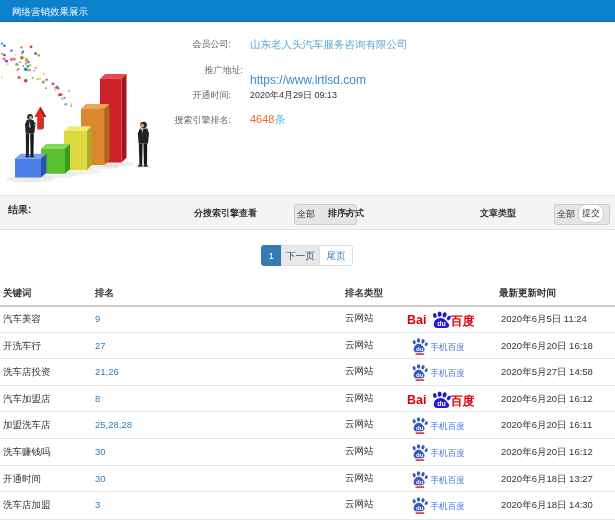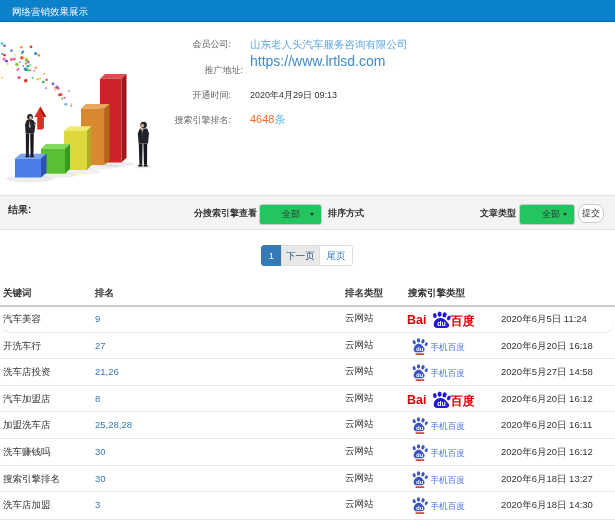--- a/index.html
+++ b/index.html
@@ -11,22 +11,22 @@
 #topbar { left:0; top:0; width:615px; height:22px; background:#0b81cc;
   border-bottom:1px solid #0a6aa8; color:#fff; font-size:9.5px; line-height:24px;
   padding-left:12px; }
 
 .ilabel { width:231px; text-align:right; font-size:9px; color:#666; line-height:12px;padding-left:24px; }
 .ival { left:250px; font-size:10px; line-height:12px; }
 
 #fbar { left:0; top:195px; width:615px; height:35px; background:#f4f4f4;
   border-top:1px solid #e3e3e3; border-bottom:1px solid #e3e3e3; }
 .flabel { font-size:9px; font-weight:bold; color:#333; line-height:12px; top:207px; }
-.fsel { top:204px; height:20.5px; background:#22c55e; border:1px solid #ccc; border-radius:3px;
-  font-size:9px; color:#333; line-height:18.5px; padding-left:22px; white-space:nowrap; }
+.fsel { top:204px; height:20.5px; background:#e5e5e5; border:1px solid #ccc; border-radius:3px;
+  font-size:9px; color:#333; line-height:18.5px; padding-left:2px; white-space:nowrap;margin-left:35px; }
 .fsel .tri { position:absolute; right:7px; top:8.2px; width:0; height:0;
   border-left:2.5px solid transparent; border-right:2.5px solid transparent; border-top:3.5px solid #333; }
 #fbtn { left:578px; top:204px; width:26px; height:19px; background:#fff; border:1px solid #ccc;
   border-radius:8px; font-size:9px; color:#333; line-height:17px; text-align:center; }
 
 .pg { top:245px; height:21px; font-size:9.5px; line-height:19px; text-align:center;
   border:1px solid #ddd; background:#fff; color:#337ab7; }
 #pg1 { left:261px; width:21px; background:#337ab7; border-color:#337ab7; color:#fff;
   border-radius:3px 0 0 3px; }
 #pg2 { left:281px; width:39px; background:#e8e8e8; color:#23527c; }
@@ -168,21 +168,21 @@
       <path d="M138.8,113.5 L142.6,113.5 L142.2,134.5 L139.4,134.5 Z" fill="#1c1d24"></path>
       <path d="M143.4,113.5 L147.2,113.5 L147,134.5 L143.9,134.5 Z" fill="#15161c"></path>
       <path d="M138.9,134.5 L142.2,134.5 L142.6,136.4 L138,136.4 Z" fill="#0e0e12"></path>
       <path d="M143.9,134.5 L147.1,134.5 L147.8,136.4 L143.6,136.4 Z" fill="#0e0e12"></path>
     </g>
   </svg>
 
   <div class="abs ilabel" style="top:38px;">会员公司:</div>
   <div class="abs ival" style="top:38px;color:#5fa7da;font-size:10.5px;">山东老人头汽车服务咨询有限公司</div>
   <div class="abs ilabel" style="top:64px;margin-left:12px;">推广地址:</div>
-  <div class="abs ival" style="top:55px;color:#3c8dcc;font-size:14px;">https://www.lrtlsd.com</div>
+  <div class="abs ival" style="top:74px;color:#3c8dcc;font-size:12px;">https://www.lrtlsd.com</div>
   <div class="abs ilabel" style="top:89px;">开通时间:</div>
   <div class="abs ival" style="top:89px;color:#333;font-size:9px;">2020年4月29日 09:13</div>
   <div class="abs ilabel" style="top:114px;">搜索引擎排名:</div>
   <div class="abs ival" style="top:113px;font-size:11px;"><span style="color:#f4692a;">4648</span><span style="color:#56b7e6;">条</span></div>
 
   <div id="fbar" class="abs"></div>
   <div class="abs" style="left:8px;top:204px;font-size:10px;font-weight:bold;color:#333;line-height:12px;">结果:</div>
   <div class="abs flabel" style="left:194px;text-align:center;">分搜索引擎查看</div>
   <div class="abs fsel" style="left:259px;width:63px;">全部<span class="tri"></span></div>
   <div class="abs flabel" style="left:328px;">排序方式</div>
@@ -190,25 +190,25 @@
   <div class="abs fsel" style="left:519px;width:56px;">全部<span class="tri"></span></div>
   <div id="fbtn" class="abs">提交</div>
 
   <div id="pg1" class="abs pg">1</div>
   <div id="pg2" class="abs pg">下一页</div>
   <div id="pg3" class="abs pg">尾页</div>
 
   <div class="abs th" style="left:3px;">关键词</div>
   <div class="abs th" style="left:95px;">排名</div>
   <div class="abs th" style="left:345px;">排名类型</div>
-  <div class="abs th" style="left:408px;">搜索引擎类型</div>
+  <div class="abs th" style="left:499px;">最新更新时间</div>
   <div id="thline" class="abs"></div>
 
   <div id="rows">
-<div class="abs row" style="top:306.0px;height:26.6px;border-radius:11px;">
+<div class="abs row" style="top:306.0px;height:26.6px;">
   <span class="c c1">汽车美容</span>
   <span class="c c2">9</span>
   <span class="c c3">云网站</span>
   <svg class="logo" width="68" height="17" viewBox="0 0 68 17" style="top:5px;">
 <text x="1" y="13" font-family="Liberation Sans, sans-serif" font-size="12.5" font-weight="bold" fill="#dd0404">Bai</text>
 <g fill="#2319dc">
 <ellipse cx="28.8" cy="4.6" rx="1.8" ry="2.5" transform="rotate(-14 28.8 4.6)"></ellipse>
 <ellipse cx="33.6" cy="3.2" rx="2" ry="2.7"></ellipse>
 <ellipse cx="38.6" cy="3.8" rx="2" ry="2.6" transform="rotate(12 38.6 3.8)"></ellipse>
 <ellipse cx="42.8" cy="7" rx="1.7" ry="2.3" transform="rotate(34 42.8 7)"></ellipse>
@@ -303,21 +303,21 @@
 <ellipse cx="15.3" cy="7.2" rx="1.4" ry="1.9" transform="rotate(35 15.3 7.2)"></ellipse>
 <path d="M4.2,8.6 C5.5,7 6.9,6.5 8.3,6.7 C10,7 10.8,8.1 12,9.5 C13.1,10.8 13.9,11.6 13.5,13.1 C13.2,14.4 11.9,15.3 10.4,15.3 L5.8,15.3 C4.1,15.3 3,14.3 2.7,13.2 C2.3,11.6 3.2,9.9 4.2,8.6 Z"></path>
 </g>
 <text x="5" y="13.6" font-family="Liberation Sans, sans-serif" font-size="6" font-weight="bold" fill="#fff">du</text>
 <rect x="4.6" y="16.3" width="8.6" height="1.6" fill="#d2342c"></rect>
 <text x="19.5" y="13.3" font-family="Liberation Sans, sans-serif" font-size="8.6" fill="#4a71e8">手机百度</text>
 </svg>
   <span class="c c5">2020年6月20日 16:12</span>
 </div>
 <div class="abs row" style="top:465.6px;height:26.6px;">
-  <span class="c c1">搜索引擎排名</span>
+  <span class="c c1">开通时间</span>
   <span class="c c2">30</span>
   <span class="c c3">云网站</span>
   <svg class="logo" width="76" height="18" viewBox="0 0 76 18" style="left:411px;top:4px;">
 <g fill="#3a56c4">
 <ellipse cx="3.2" cy="5.2" rx="1.5" ry="2.1" transform="rotate(-20 3.2 5.2)"></ellipse>
 <ellipse cx="7.5" cy="3.4" rx="1.6" ry="2.2"></ellipse>
 <ellipse cx="12" cy="4.3" rx="1.6" ry="2.2" transform="rotate(15 12 4.3)"></ellipse>
 <ellipse cx="15.3" cy="7.2" rx="1.4" ry="1.9" transform="rotate(35 15.3 7.2)"></ellipse>
 <path d="M4.2,8.6 C5.5,7 6.9,6.5 8.3,6.7 C10,7 10.8,8.1 12,9.5 C13.1,10.8 13.9,11.6 13.5,13.1 C13.2,14.4 11.9,15.3 10.4,15.3 L5.8,15.3 C4.1,15.3 3,14.3 2.7,13.2 C2.3,11.6 3.2,9.9 4.2,8.6 Z"></path>
 </g>

